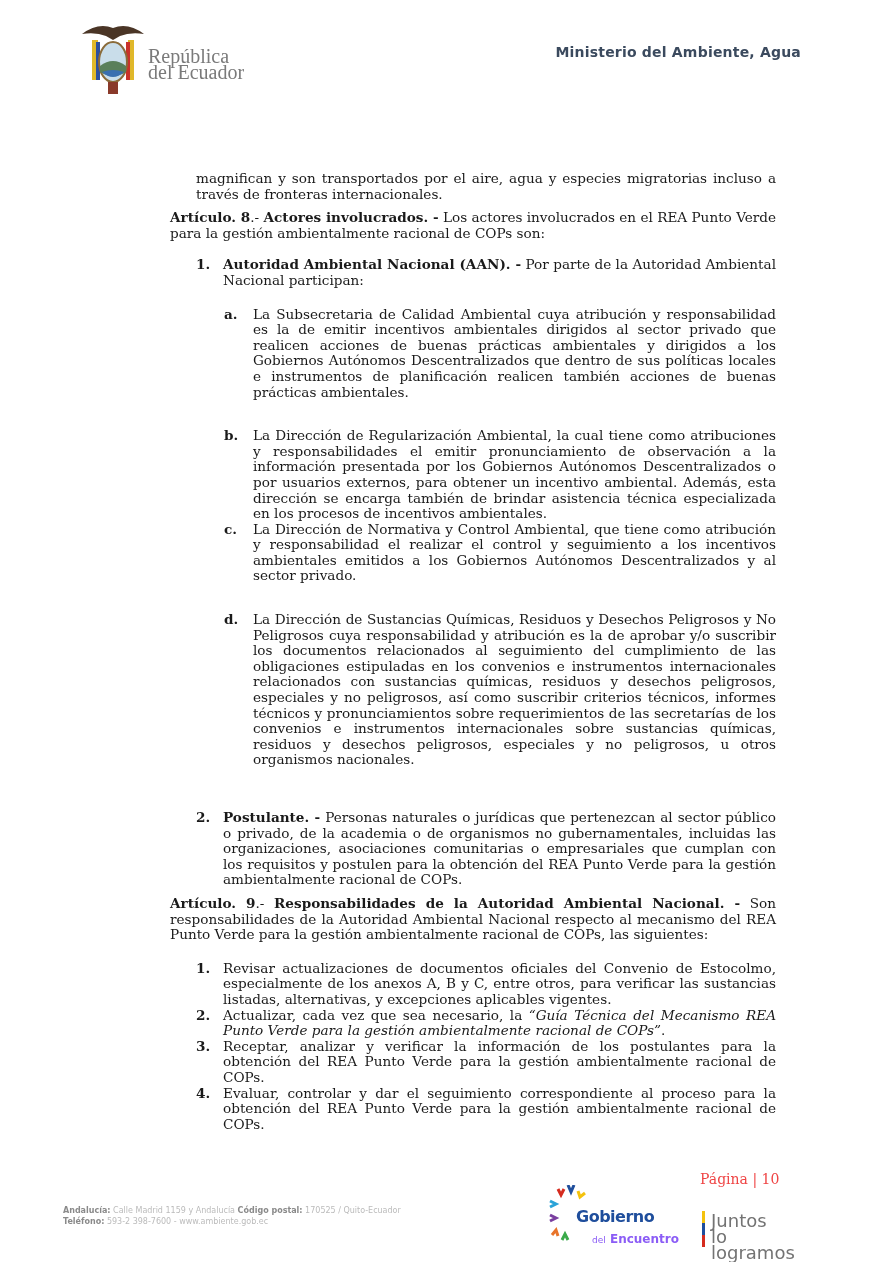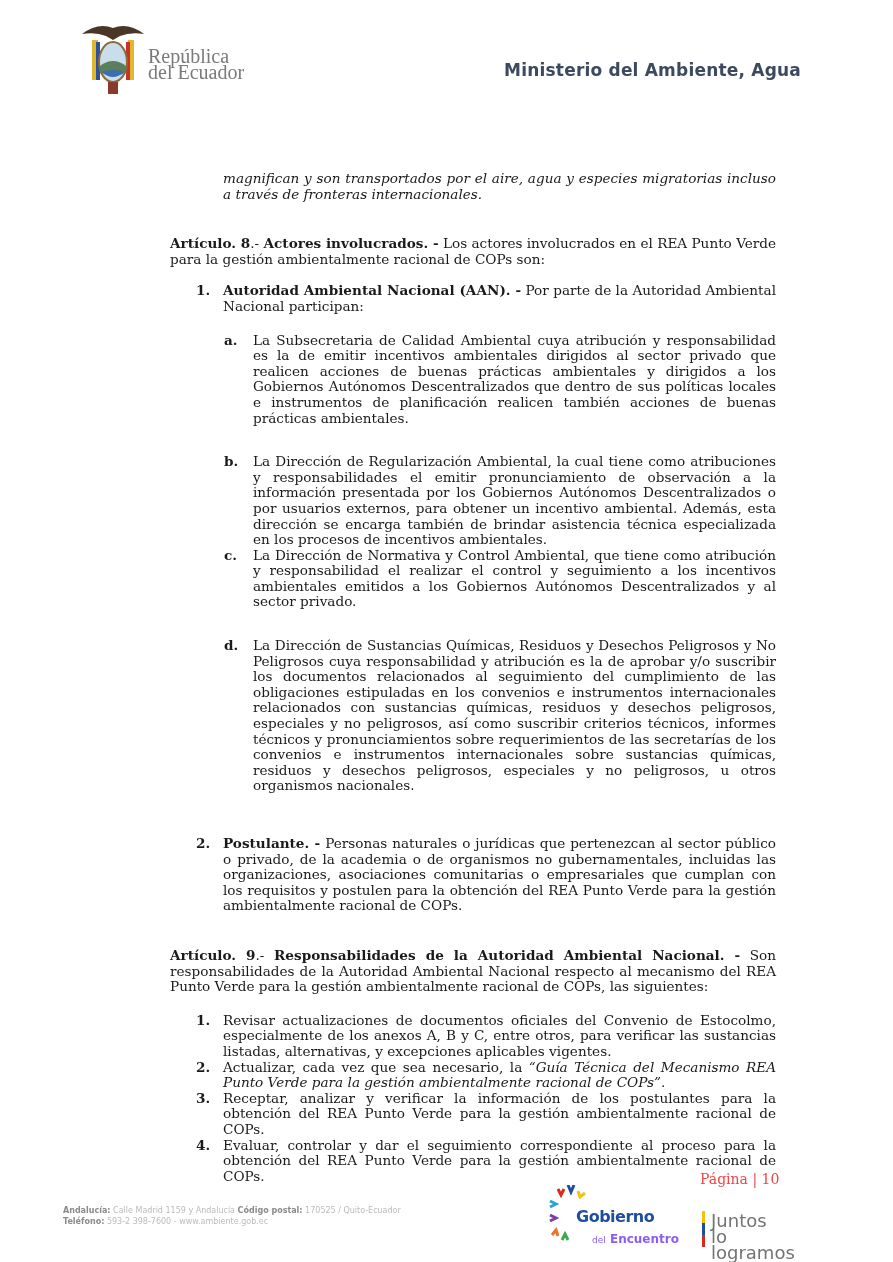--- a/index.html
+++ b/index.html
@@ -1,24 +1,24 @@
 <!DOCTYPE html>
 <html><head>
 <meta charset="utf-8">
 <style>
   html, body { margin:0; padding:0; background:#ffffff; }
   body { width:893px; height:1262px; position:relative; overflow:hidden; font-family:"DejaVu Serif", serif; color:#1a1a1a; }
   .header-logo { position:absolute; left:78px; top:20px; width:170px; height:80px; }
   .crest { position:absolute; left:0; top:0; width:70px; height:80px; }
   .rep-text { position:absolute; left:70px; top:28px; font-family:Liberation Serif, serif; font-size:20px; line-height:16px; color:#7a7a7a; }
-  .ministry { position:absolute; right:92px; top:58px; text-align:right; font-family:"DejaVu Sans", sans-serif; font-size:17px; line-height:24px; color:#3b4a5e; font-weight:600; letter-spacing:0.2px; }
+  .ministry { position:absolute; right:92px; top:40px; text-align:right; font-family:"DejaVu Sans", sans-serif; font-size:14px; line-height:24px; color:#3b4a5e; font-weight:600; letter-spacing:0.2px; }
   .content { position:absolute; left:170px; top:171px; width:606px; font-size:13.6px; line-height:15.6px; }
   .p { text-align:justify; margin:0; }
-  .indent1 { margin-left:53px;font-style:italic; }
-  .art { margin-top:34px; }
+  .indent1 { margin-left:26px; }
+  .art { margin-top:8px; }
   .list1 { margin:16px 0 0 0; padding:0; list-style:none; }
   .li { position:relative; padding-left:53px; text-align:justify; }
   .num { position:absolute; left:26px; top:0; font-weight:bold; }
   .list2 { margin:18px 0 0 0; padding:0; list-style:none; }
   .li2 { position:relative; padding-left:83px; text-align:justify; }
   .let { position:absolute; left:54px; top:0; font-weight:bold; }
   b { font-weight:bold; }
   i { font-style:italic; }
   .page-num { position:absolute; left:700px; top:1171px; font-size:14px; color:#ef4444; }
   .footer-addr { position:absolute; left:63px; top:1205px; font-family:"DejaVu Sans", sans-serif; font-size:8px; line-height:11px; color:#bbbbbb; }

